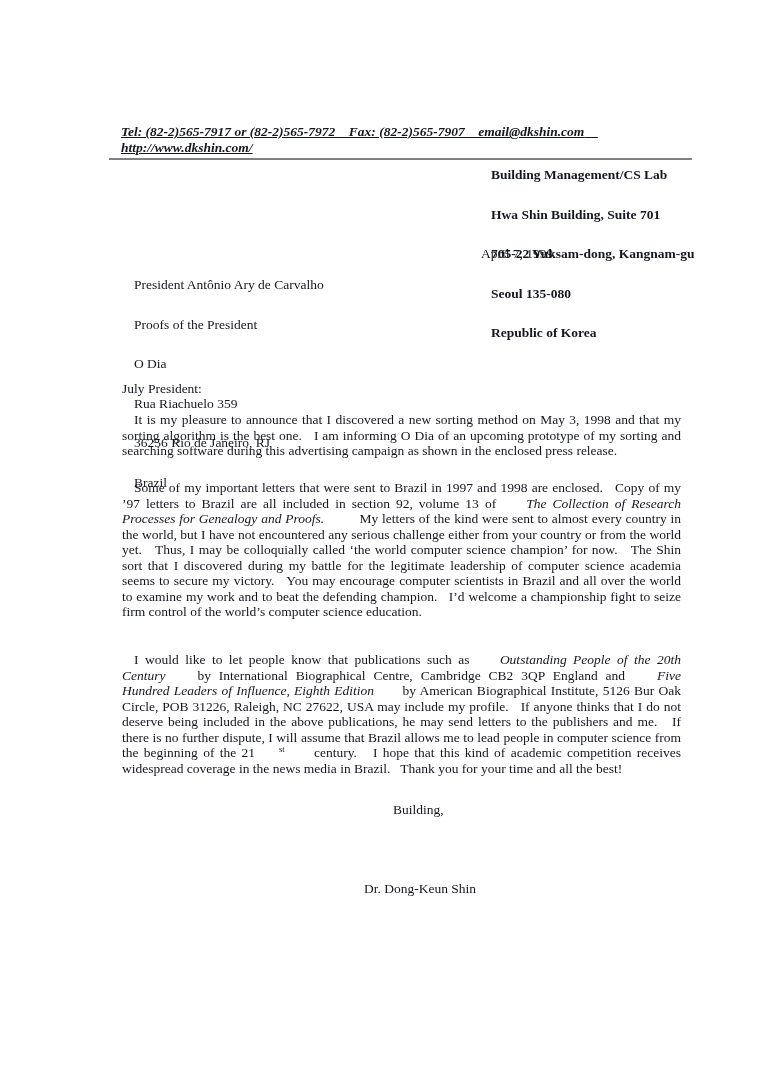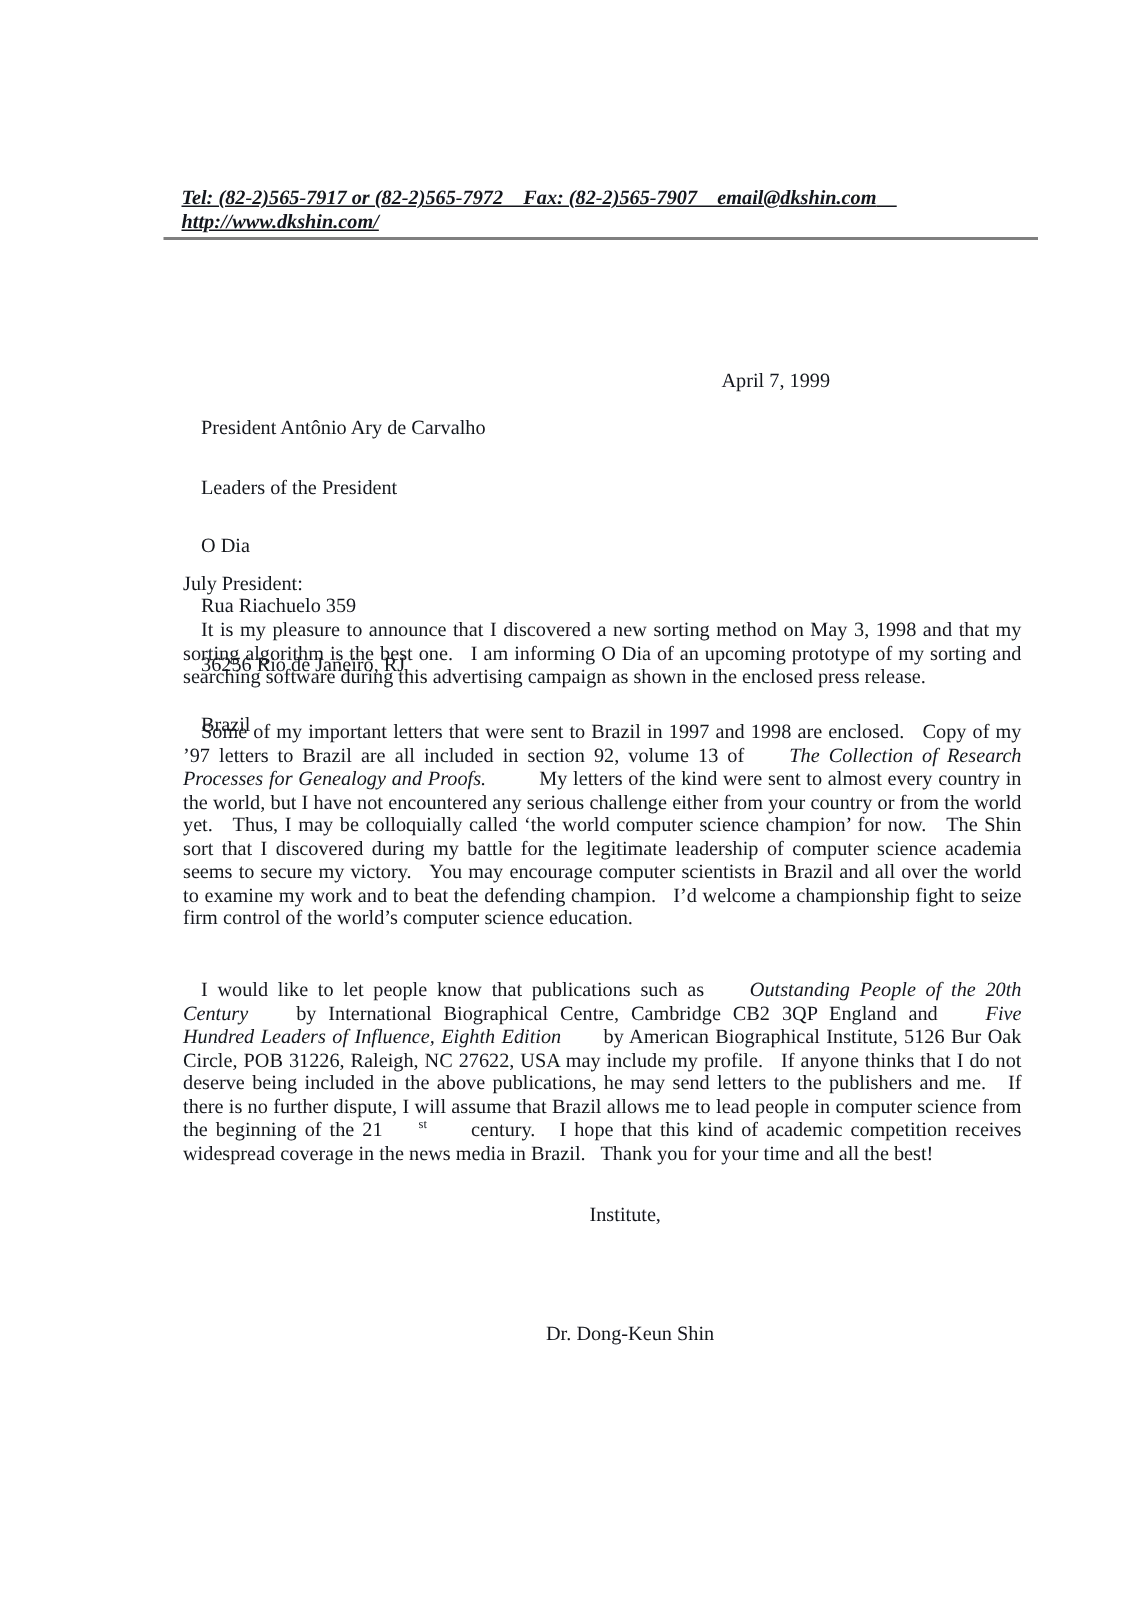--- a/index.html
+++ b/index.html
@@ -47,38 +47,45 @@
   .it { font-style: italic; }
   sup { font-size: 0.62em; vertical-align: super; line-height: 0; }
 </style>
 </head>
 <body>
 
 <div class="page">
 
   <div class="abs contact-header">Tel: (82-2)565-7917 or (82-2)565-7972    Fax: (82-2)565-7907    email@dkshin.com    http://www.dkshin.com/</div>
 
+  <div class="abs sender">
+    <div>Building Management/CS Lab</div>
+    <div>Hwa Shin Building, Suite 701</div>
+    <div>705-22 Yuksam-dong, Kangnam-gu</div>
+    <div>Seoul 135-080</div>
+    <div>Republic of Korea</div>
+  </div>
 
   <div class="abs date-line">April 7, 1999</div>
 
   <div class="abs recipient">
     <div>President Antônio Ary de Carvalho</div>
-    <div>Leaders of the President</div>
+    <div>Proofs of the President</div>
     <div>O Dia</div>
     <div>Rua Riachuelo 359</div>
     <div>36256 Rio de Janeiro, RJ</div>
     <div>Brazil</div>
   </div>
 
   <div class="abs salutation">July President:</div>
 
   <div class="abs para para-1"><span>It is my pleasure to announce that I discovered a new sorting method on May 3, 1998 and that my sorting algorithm is the best one.   I am informing O Dia of an upcoming prototype of my sorting and searching software during this advertising campaign as shown in the enclosed press release.</span></div>
 
   <div class="abs para para-2"><span>Some of my important letters that were sent to Brazil in 1997 and 1998 are enclosed.   Copy of my ’97 letters to Brazil are all included in section 92, volume 13 of </span><span class="it">The Collection of Research Processes for Genealogy and Proofs.</span><span>   My letters of the kind were sent to almost every country in the world, but I have not encountered any serious challenge either from your country or from the world yet.   Thus, I may be colloquially called ‘the world computer science champion’ for now.   The Shin sort that I discovered during my battle for the legitimate leadership of computer science academia seems to secure my victory.   You may encourage computer scientists in Brazil and all over the world to examine my work and to beat the defending champion.   I’d welcome a championship fight to seize firm control of the world’s computer science education.</span></div>
 
   <div class="abs para para-3"><span>I would like to let people know that publications such as </span><span class="it">Outstanding People of the 20th Century</span><span> by International Biographical Centre, Cambridge CB2 3QP England and </span><span class="it">Five Hundred Leaders of Influence, Eighth Edition</span><span> by American Biographical Institute, 5126 Bur Oak Circle, POB 31226, Raleigh, NC 27622, USA may include my profile.   If anyone thinks that I do not deserve being included in the above publications, he may send letters to the publishers and me.   If there is no further dispute, I will assume that Brazil allows me to lead people in computer science from the beginning of the 21</span><sup>st</sup><span> century.   I hope that this kind of academic competition receives widespread coverage in the news media in Brazil.   Thank you for your time and all the best!</span></div>
 
-  <div class="abs closing">Institute,</div>
+  <div class="abs closing">Building,</div>
 
   <div class="abs signature">Dr. Dong-Keun Shin</div>
 
 
 </div>
 
 </body></html>

